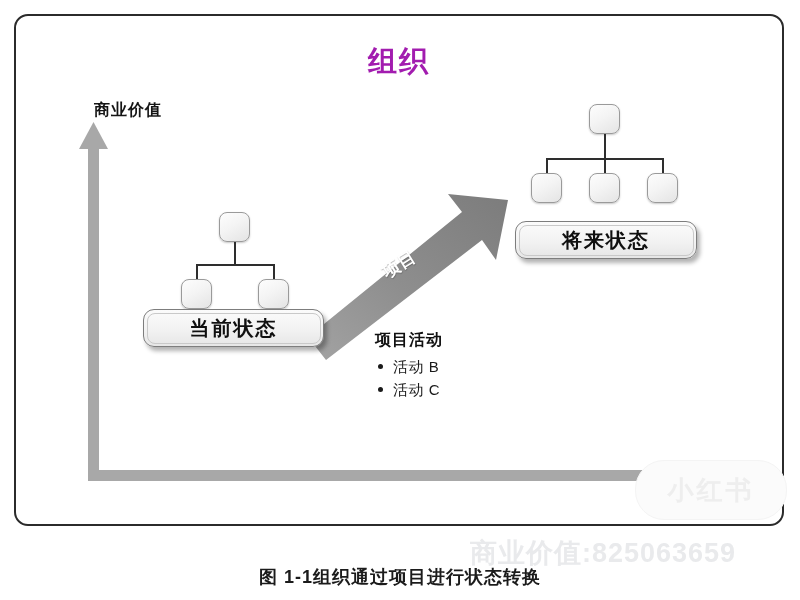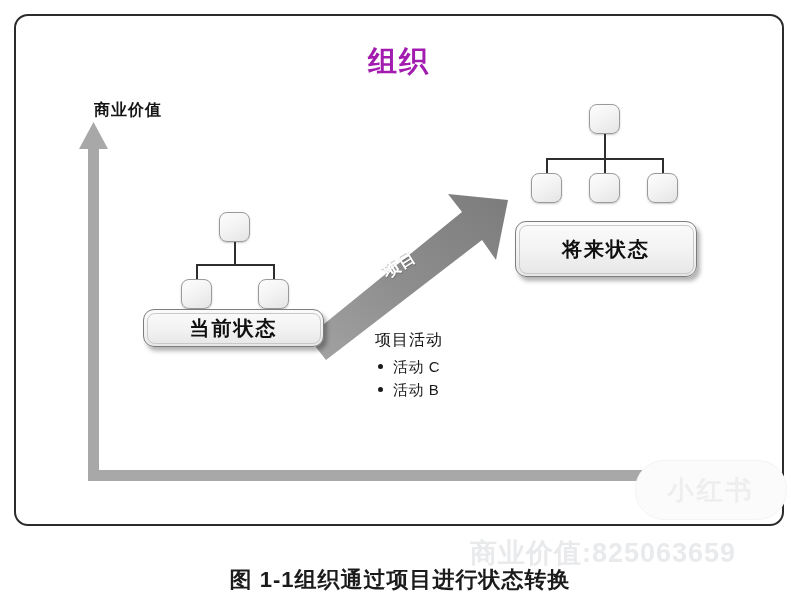--- a/index.html
+++ b/index.html
@@ -123,32 +123,32 @@
     pointer-events: none;
   }
   .state-box-label {
     position: relative;
     font-size: 20px;
     font-weight: bold;
     letter-spacing: 2px;
     color: #101010;
   }
   #current-state-box { left: 127px; top: 293px; width: 181px; height: 38px; align-items: center; }
-  #future-state-box  { left: 499px; top: 205px; width: 182px; height: 56px; }
+  #future-state-box  { left: 499px; top: 205px; width: 182px; height: 38px; }
 
   
   #activities-block {
     position: absolute;
     left: 359px;
     top: 314px;
     width: 190px;
   }
   #activities-title {
     font-size: 16px;
-    font-weight: normal;
+    font-weight: bold;
     letter-spacing: 1px;
     color: #111111;
     margin-bottom: 4px;
   }
   .activity-item {
     font-size: 15px;
     color: #1a1a1a;
     line-height: 23px;
     padding-left: 18px;
     position: relative;
@@ -164,21 +164,21 @@
     background: #1a1a1a;
   }
 
   
   #figure-caption {
     position: absolute;
     left: 0;
     top: 565px;
     width: 100%;
     text-align: center;
-    font-size: 22px;
+    font-size: 18px;
     font-weight: bold;
     letter-spacing: 1px;
     color: #1b1b1b;
   }
 
   
   #watermark-text {
     position: absolute;
     left: 470px;
     top: 535px;
@@ -271,25 +271,25 @@
   </div>
 
   <div class="state-box" id="future-state-box">
     <span class="state-box-label">将来状态</span>
   </div>
 
   <div id="activities-block">
     <div id="activities-title">项目活动</div>
     <div class="activity-item">
       <span class="bullet"></span>
-      <span>活动 C</span>
+      <span>活动 B</span>
     </div>
     <div class="activity-item">
       <span class="bullet"></span>
-      <span>活动 B</span>
+      <span>活动 C</span>
     </div>
   </div>
 
   <div id="watermark-logo">
     <span id="watermark-logo-text">小红书</span>
   </div>
 
 </div>
 
 <div id="watermark-text">商业价值:825063659</div>

